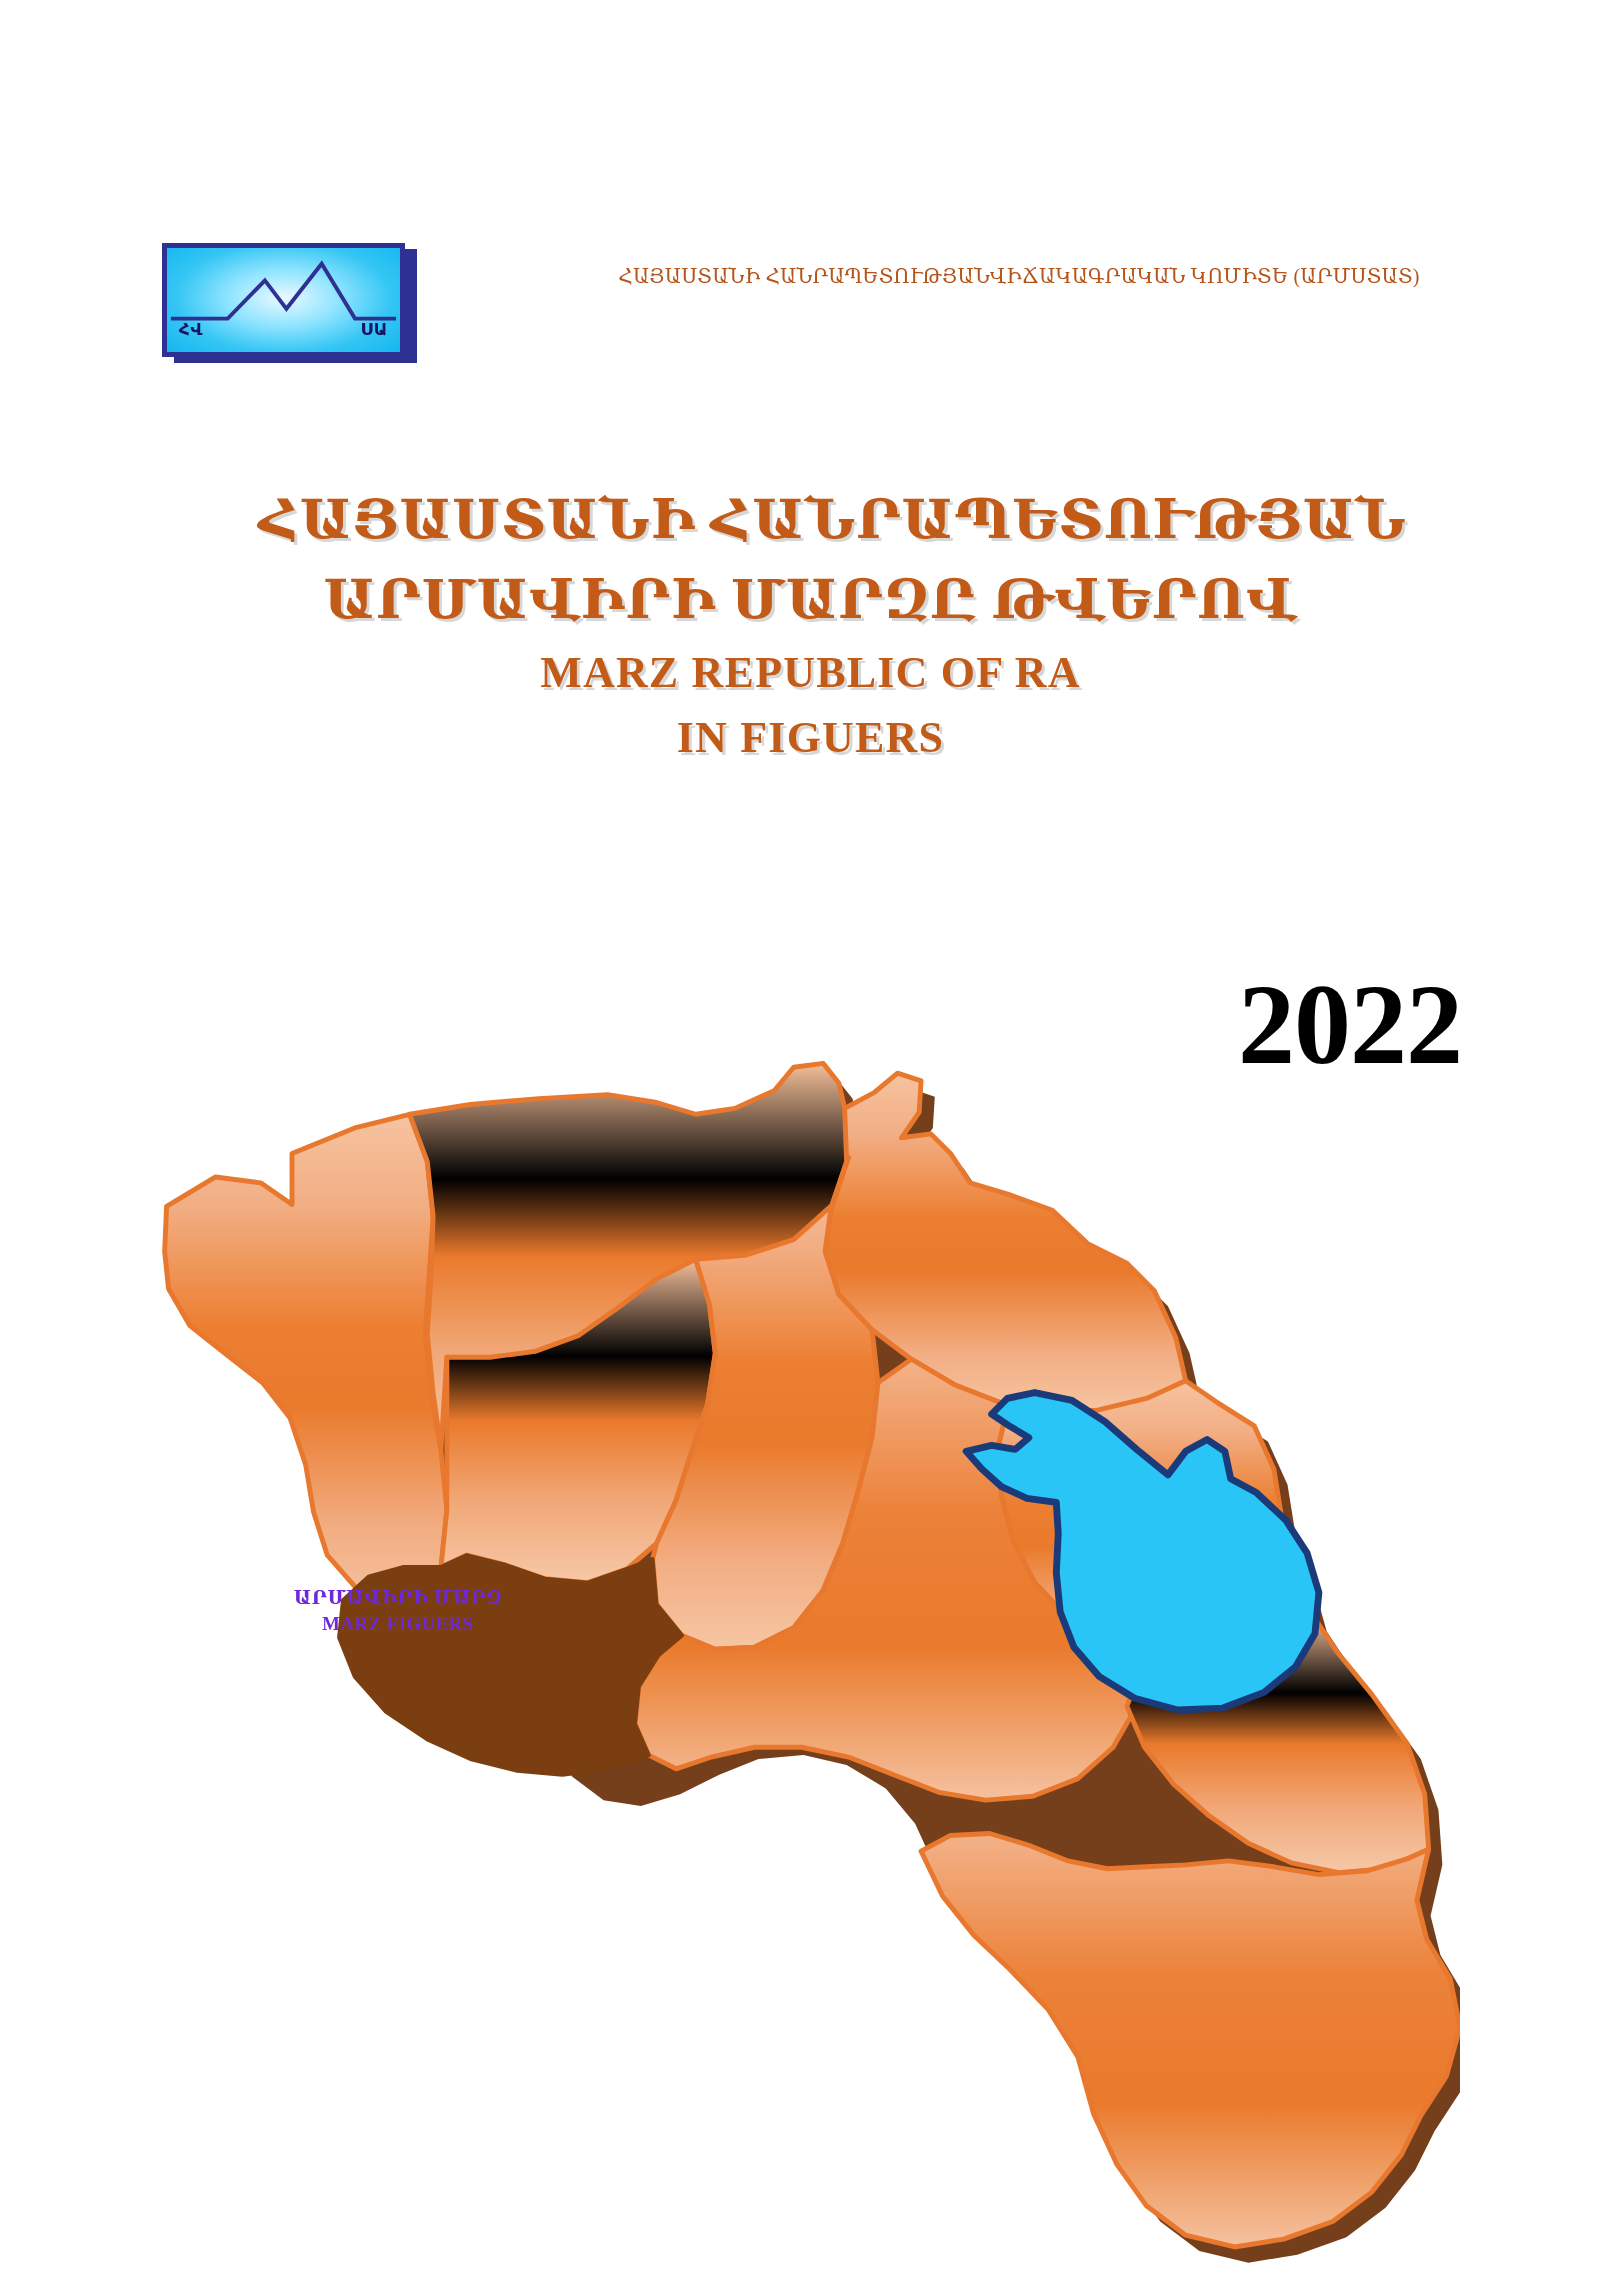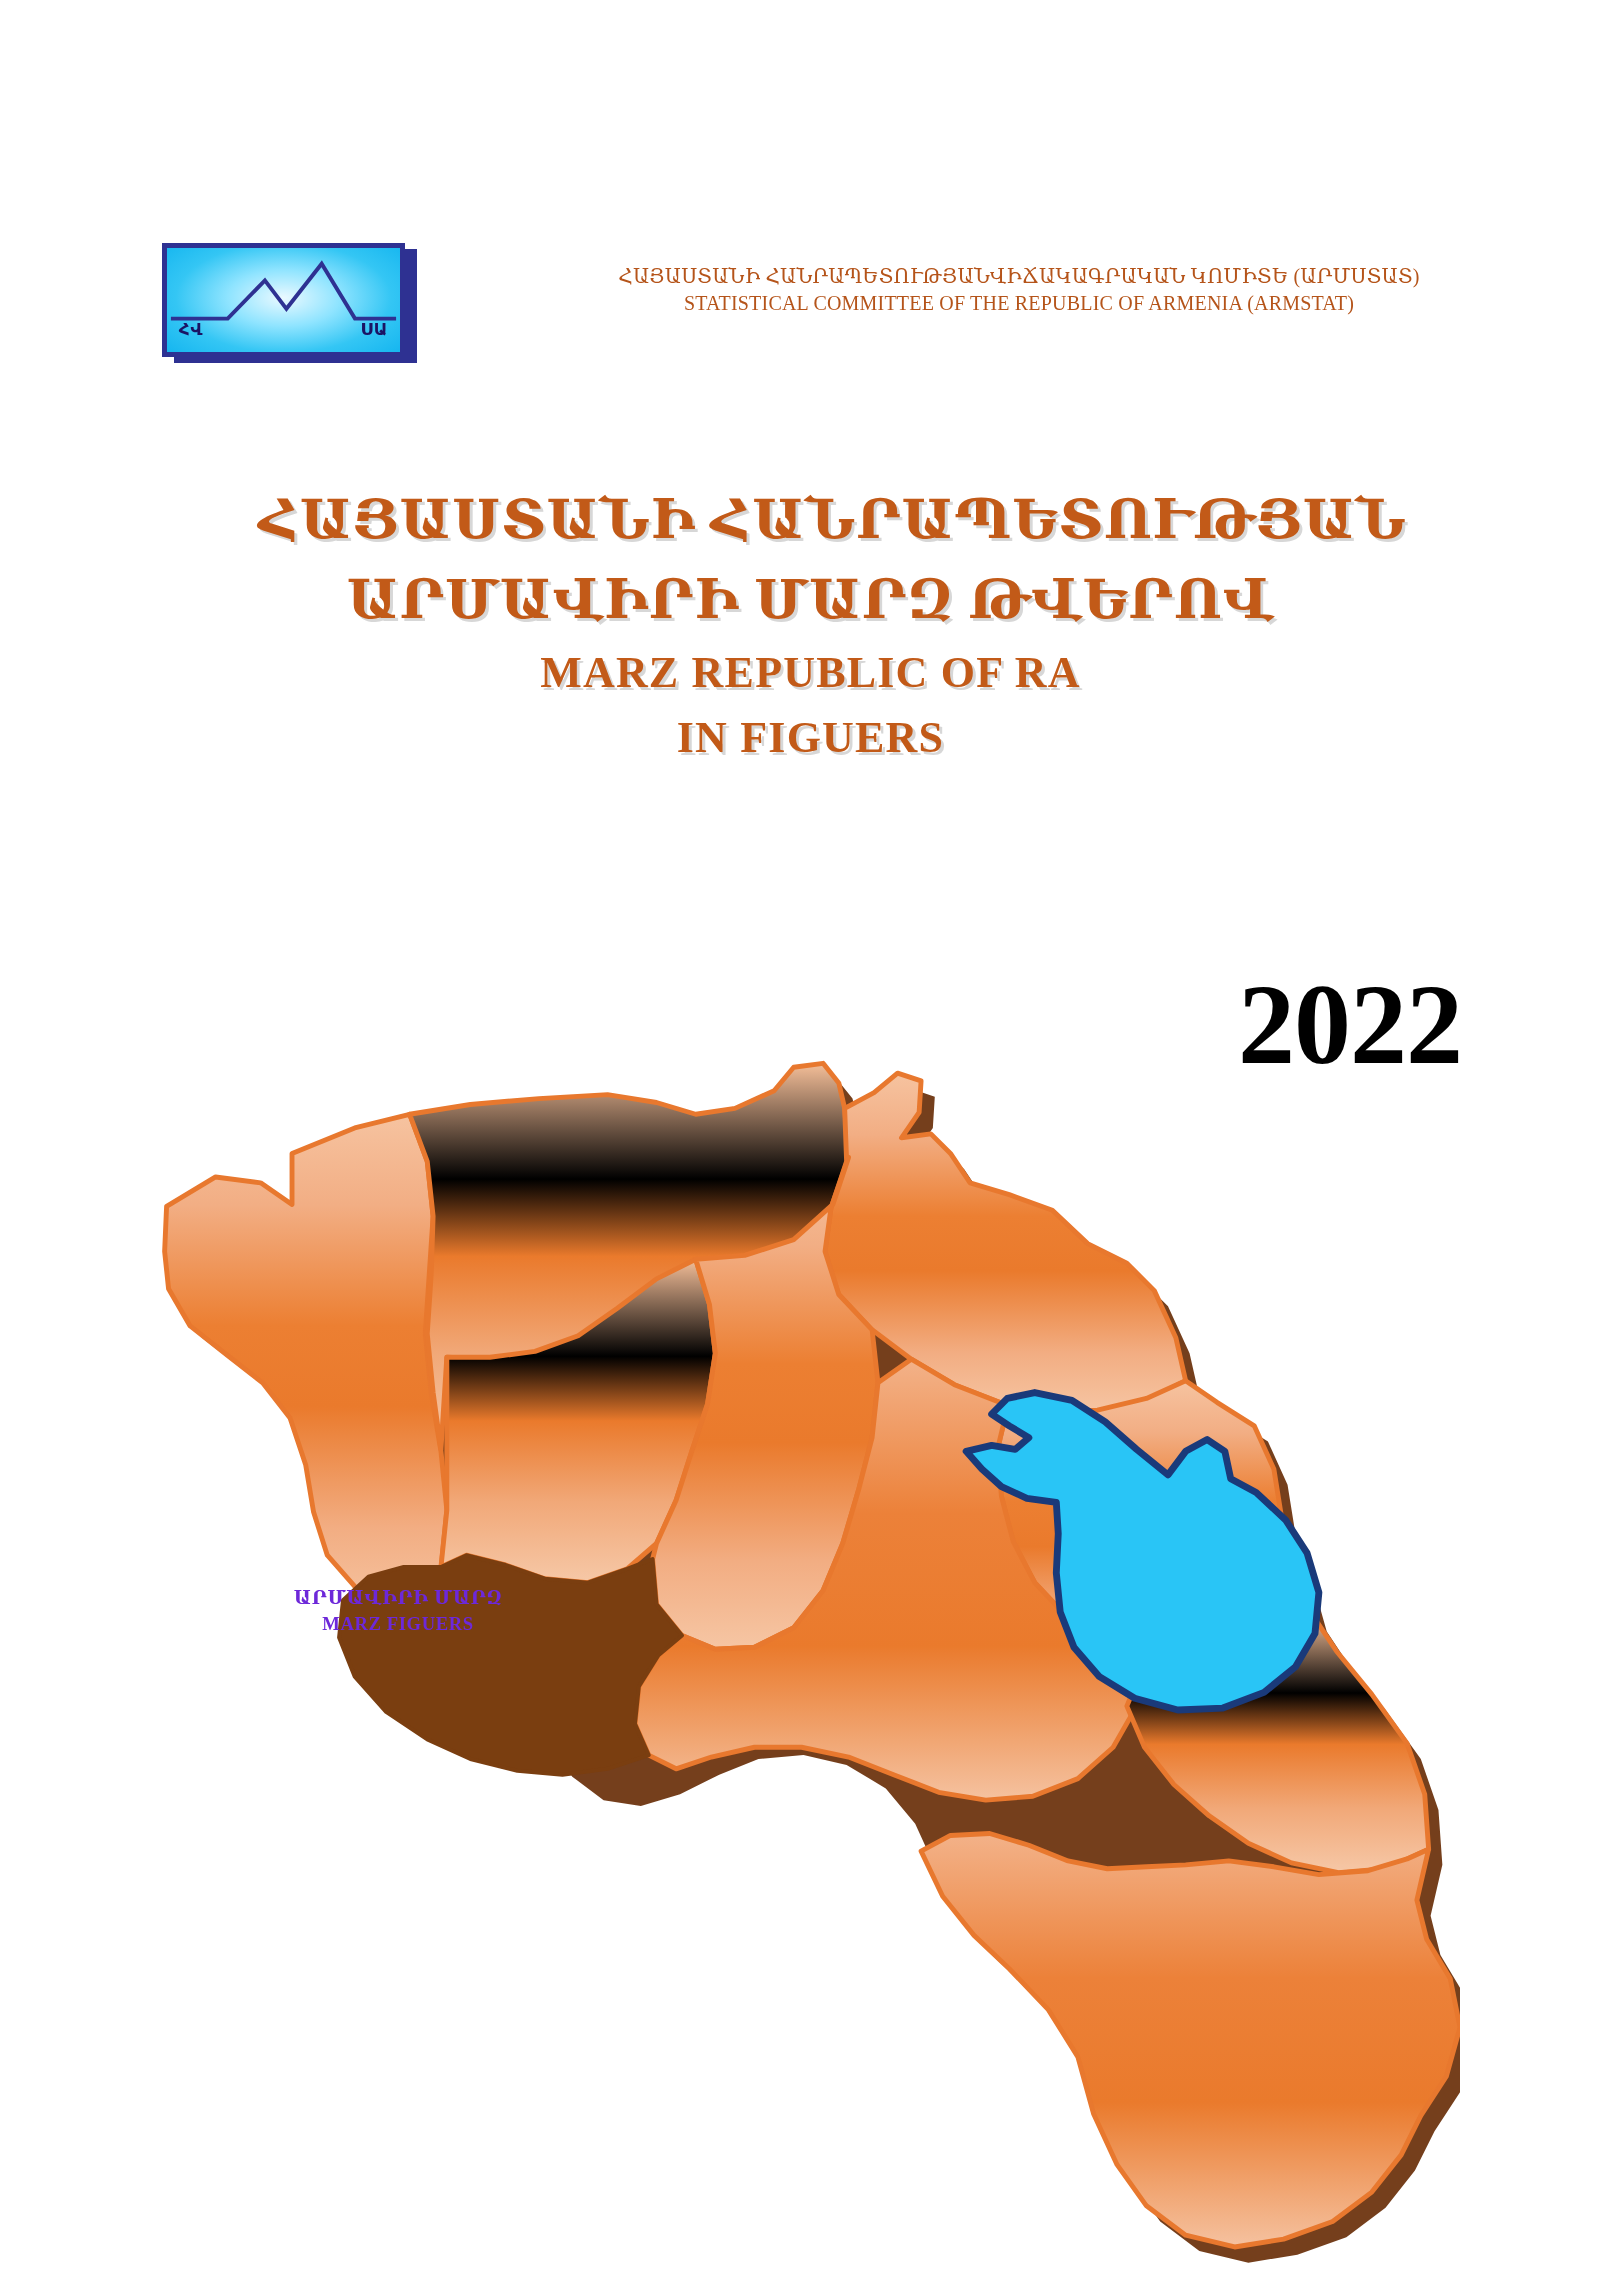--- a/index.html
+++ b/index.html
@@ -163,27 +163,26 @@
             </svg>
           </span>
           <span class="logo-txt left">ՀՎ</span>
           <span class="logo-txt right">ՍԱ</span>
         </div>
       </div>
     </div>
 
     <div class="org-block">
       <div class="org-line hy">ՀԱՅԱՍՏԱՆԻ  ՀԱՆՐԱՊԵՏՈՒԹՅԱՆՎԻՃԱԿԱԳՐԱԿԱՆ ԿՈՄԻՏԵ (ԱՐՄՍՏԱՏ)</div>
-      <div class="org-line en">STATISTICAL COMMITTEE OF THE REPUBLIC OF ARMENIA (ARMSTAT)</div>
     </div>
   </div>
 
   <div class="title-block">
     <div class="title-line t-hy1">ՀԱՅԱՍՏԱՆԻ ՀԱՆՐԱՊԵՏՈՒԹՅԱՆ</div>
-    <div class="title-line t-hy2">ԱՐՄԱՎԻՐԻ ՄԱՐԶ ԹՎԵՐՈՎ</div>
+    <div class="title-line t-hy2">ԱՐՄԱՎԻՐԻ ՄԱՐԶԸ ԹՎԵՐՈՎ</div>
     <div class="title-line t-en1">MARZ REPUBLIC OF RA</div>
     <div class="title-line t-en2">IN FIGUERS</div>
   </div>
 
   <div class="year">2022</div>
 
   <div class="map-wrap">
     <svg viewBox="0 0 1340 1230" xmlns="http://www.w3.org/2000/svg">
       <defs>
         <linearGradient id="gRegion" x1="0" y1="0" x2="0" y2="1">

